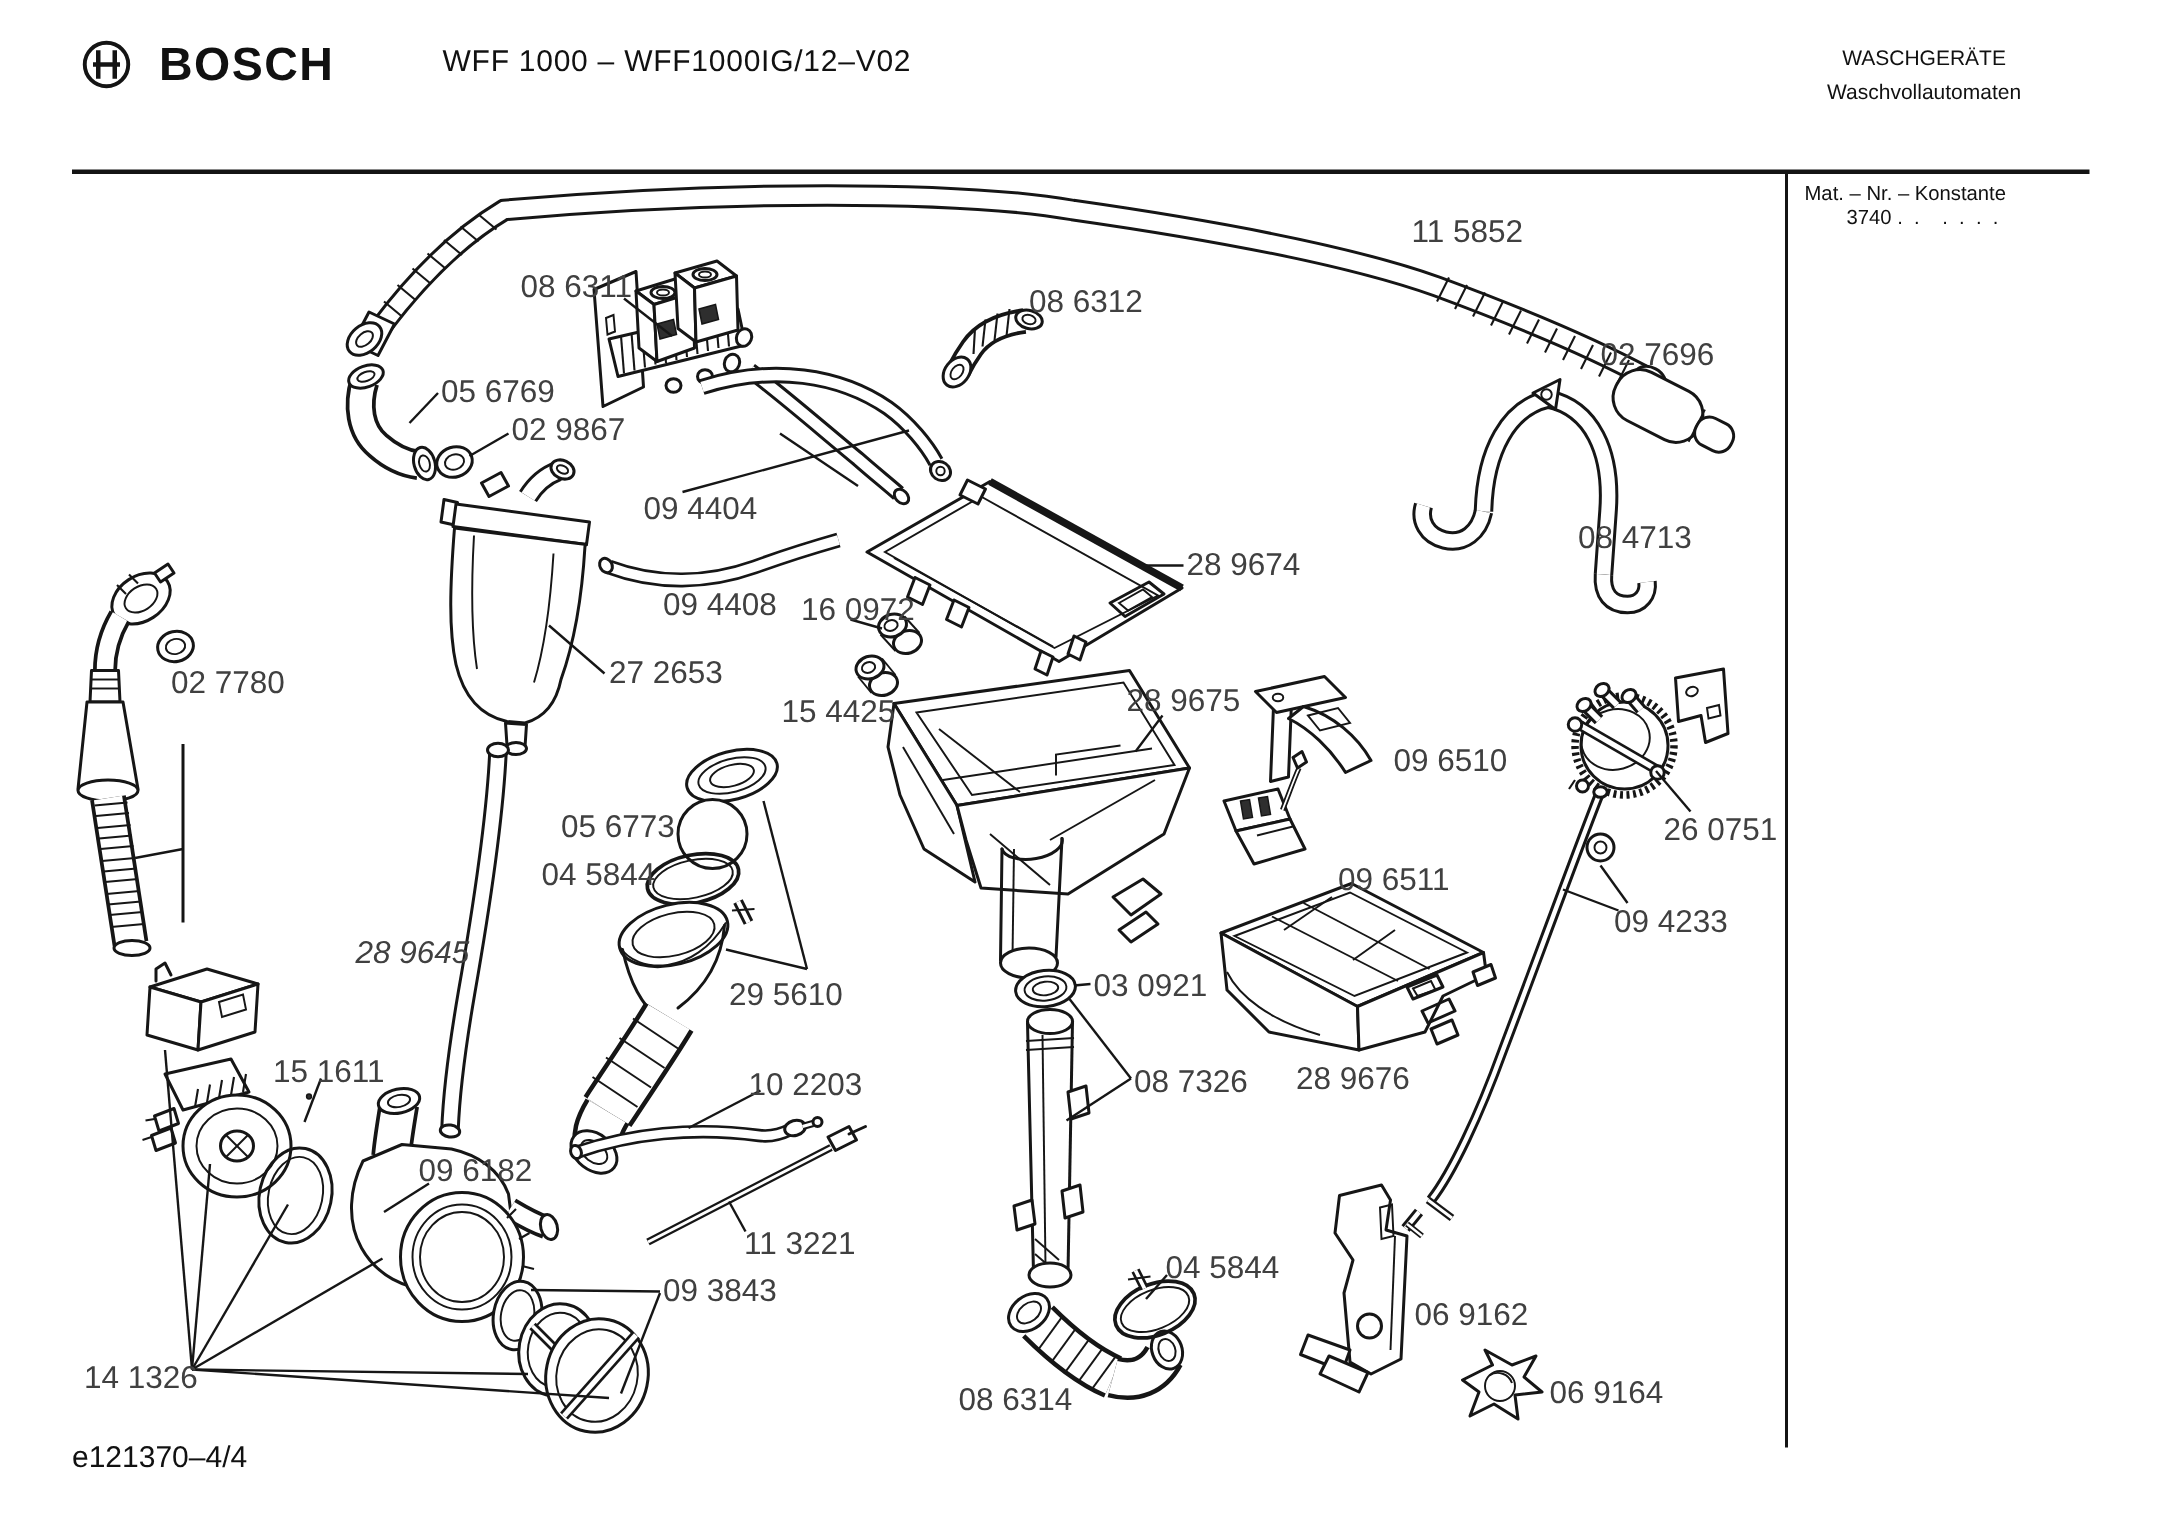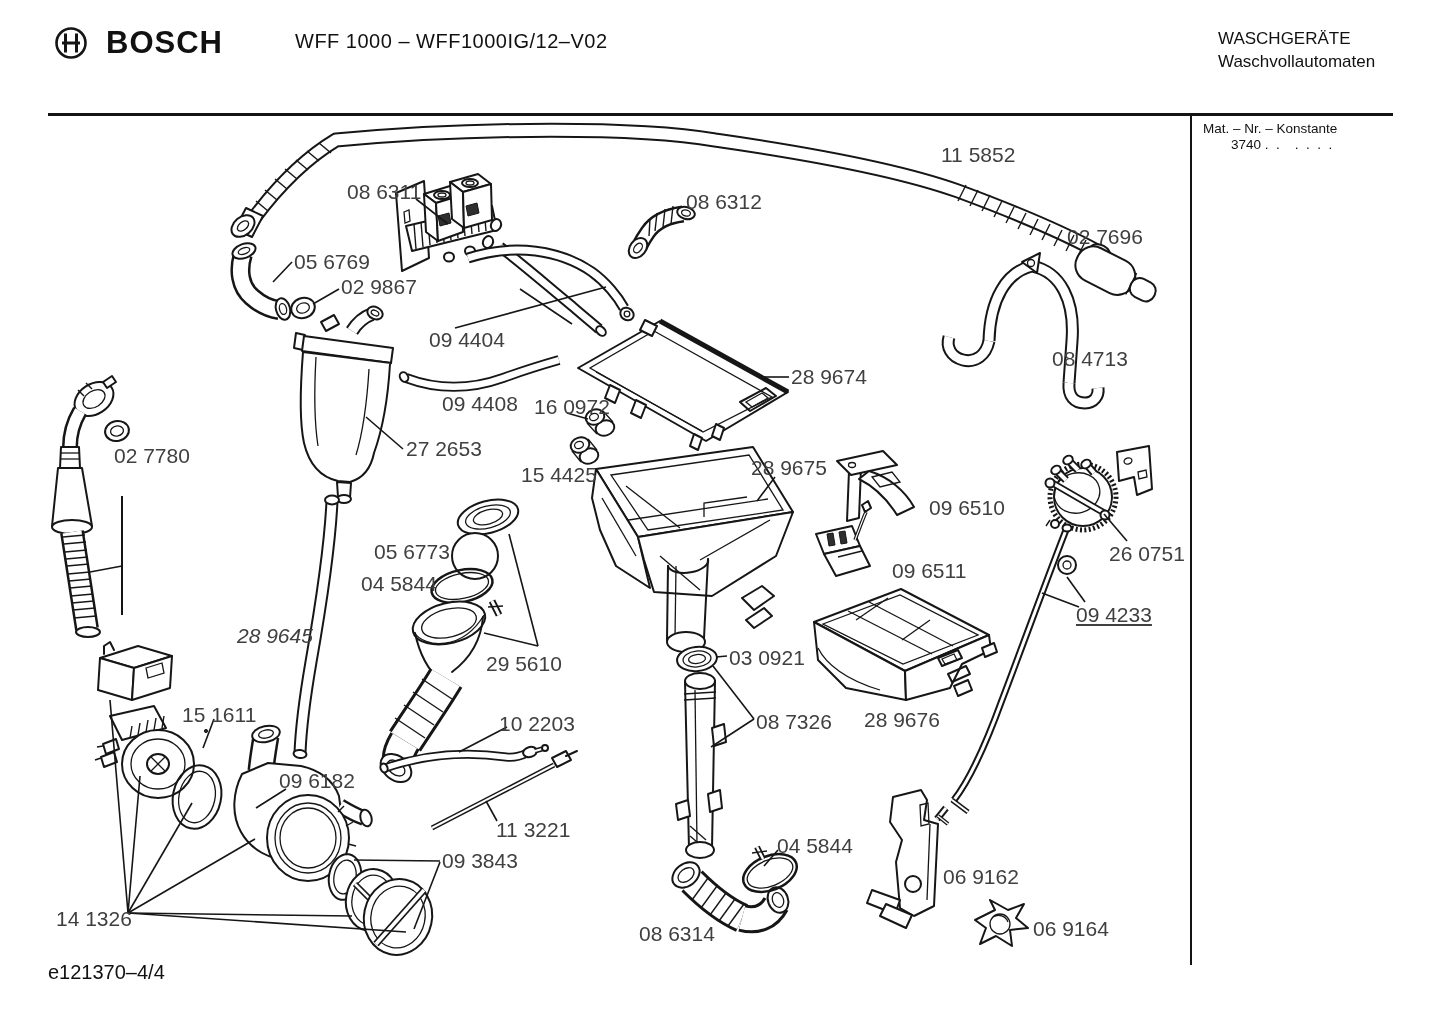--- a/index.html
+++ b/index.html
@@ -13,21 +13,21 @@
   .t2{fill:none;stroke:#fff;stroke-linecap:butt;}
   .ld{fill:none;stroke:#161616;stroke-width:1.6;}
   .tk{stroke:#161616;stroke-width:1.4;}
   .thin{fill:none;stroke:#161616;stroke-width:1.3;}
   .dk{fill:#2e2e2e;stroke:#161616;stroke-width:1;}
   
   .part-label{position:absolute;font-size:21px;line-height:1;white-space:pre;color:#404040;}
   #brand-row{position:absolute;left:52px;top:24px;display:flex;align-items:center;}
   #brand-text{font-size:31px;font-weight:bold;letter-spacing:1px;margin-left:16px;}
   #page-title{position:absolute;left:295px;top:30px;font-size:20px;letter-spacing:0.5px;}
-  #dept-block{position:absolute;left:1218px;top:27px;font-size:17px;line-height:23px;}
+  #dept-block{position:absolute;left:1218px;top:27px;font-size:14px;line-height:23px;text-align:center;}
   #rule-top{position:absolute;left:48px;top:113px;width:1345px;height:3px;background:#141414;}
   #rule-vert{position:absolute;left:1190px;top:116px;width:2px;height:849px;background:#141414;}
   #info-panel{position:absolute;left:1203px;top:121px;font-size:13.5px;line-height:16px;}
   #info-panel .l2{margin-left:28px;white-space:pre;}
   #hose-note{position:absolute;left:129px;top:489px;font-size:20px;line-height:22.4px;white-space:pre;}
   #note-bar{position:absolute;left:121px;top:496px;width:2px;height:119px;background:#141414;}
   #doc-code{position:absolute;left:48px;top:961px;font-size:20px;}
 </style>
 </head>
 <body>
@@ -567,22 +567,22 @@
       <div class="part-label" style="left: 442px; top: 393px;">09 4408</div>
       <div class="part-label" style="left: 534px; top: 396px;">16 0972</div>
       <div class="part-label" style="left: 114px; top: 445px;">02 7780</div>
       <div class="part-label" style="left: 406px; top: 438px;">27 2653</div>
       <div class="part-label" style="left: 521px; top: 464px;">15 4425</div>
       <div class="part-label" style="left: 751px; top: 457px;">28 9675</div>
       <div class="part-label" style="left: 929px; top: 497px;">09 6510</div>
       <div class="part-label" style="left: 1109px; top: 543px;">26 0751</div>
       <div class="part-label" style="left: 374px; top: 541px;">05 6773</div>
       <div class="part-label" style="left: 361px; top: 573px;">04 5844</div>
-      <div class="part-label" style="left: 892px; top: 560px;">09 6511</div>
-      <div class="part-label" style="left: 1076px; top: 604px; text-decoration: underline;">09 4233</div>
+      <div class="part-label" style="left: 892px; top: 576px;">09 6511</div>
+      <div class="part-label" style="left: 1076px; top: 604px;">09 4233</div>
       <div class="part-label" style="left: 237px; top: 625px; font-style: italic;">28 9645</div>
       <div class="part-label" style="left: 486px; top: 653px;">29 5610</div>
       <div class="part-label" style="left: 729px; top: 647px;">03 0921</div>
       <div class="part-label" style="left: 182px; top: 704px;">15 1611</div>
       <div class="part-label" style="left: 756px; top: 711px;">08 7326</div>
       <div class="part-label" style="left: 864px; top: 709px;">28 9676</div>
       <div class="part-label" style="left: 499px; top: 713px;">10 2203</div>
       <div class="part-label" style="left: 279px; top: 770px;">09 6182</div>
       <div class="part-label" style="left: 496px; top: 819px;">11 3221</div>
       <div class="part-label" style="left: 442px; top: 850px;">09 3843</div>

